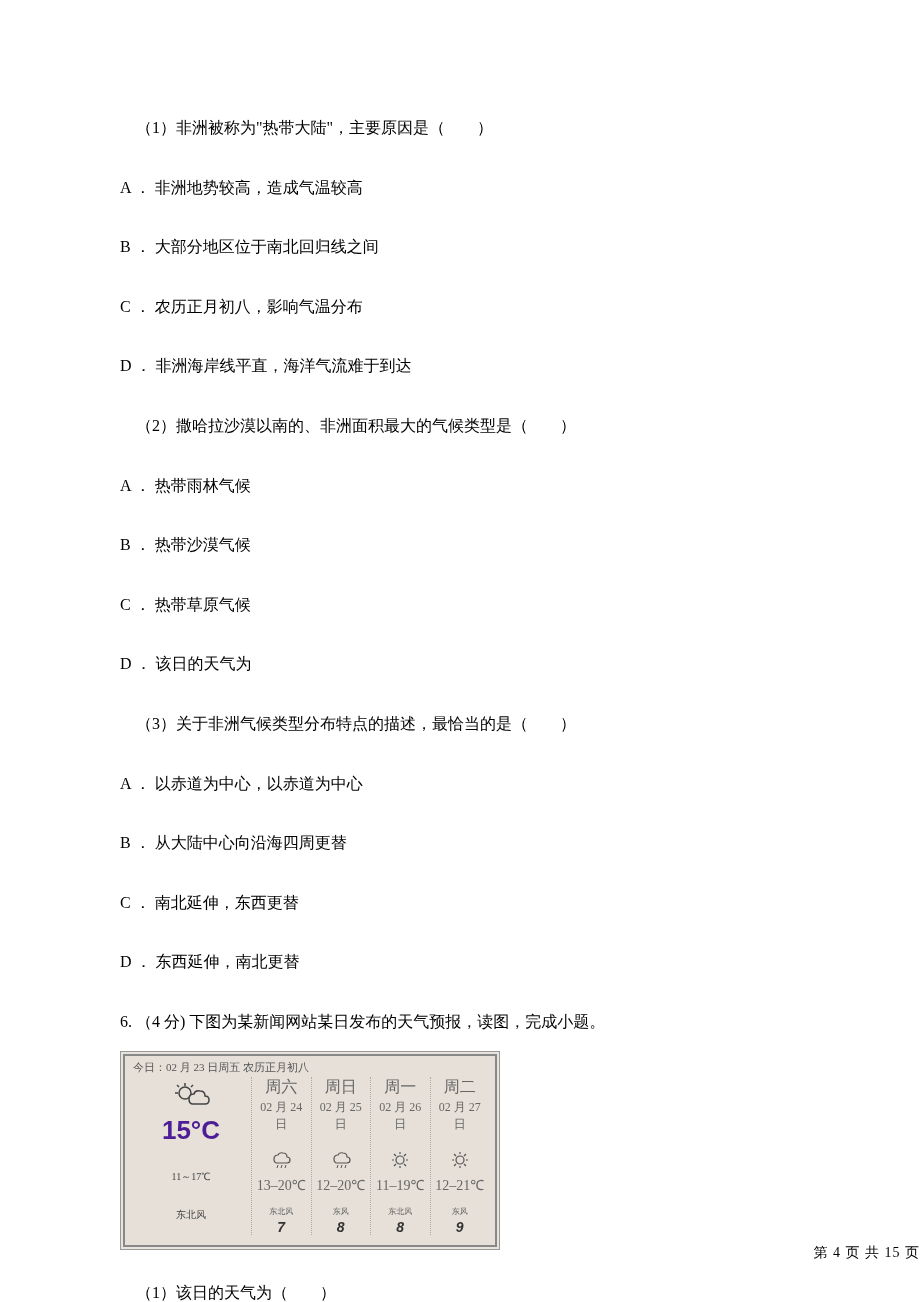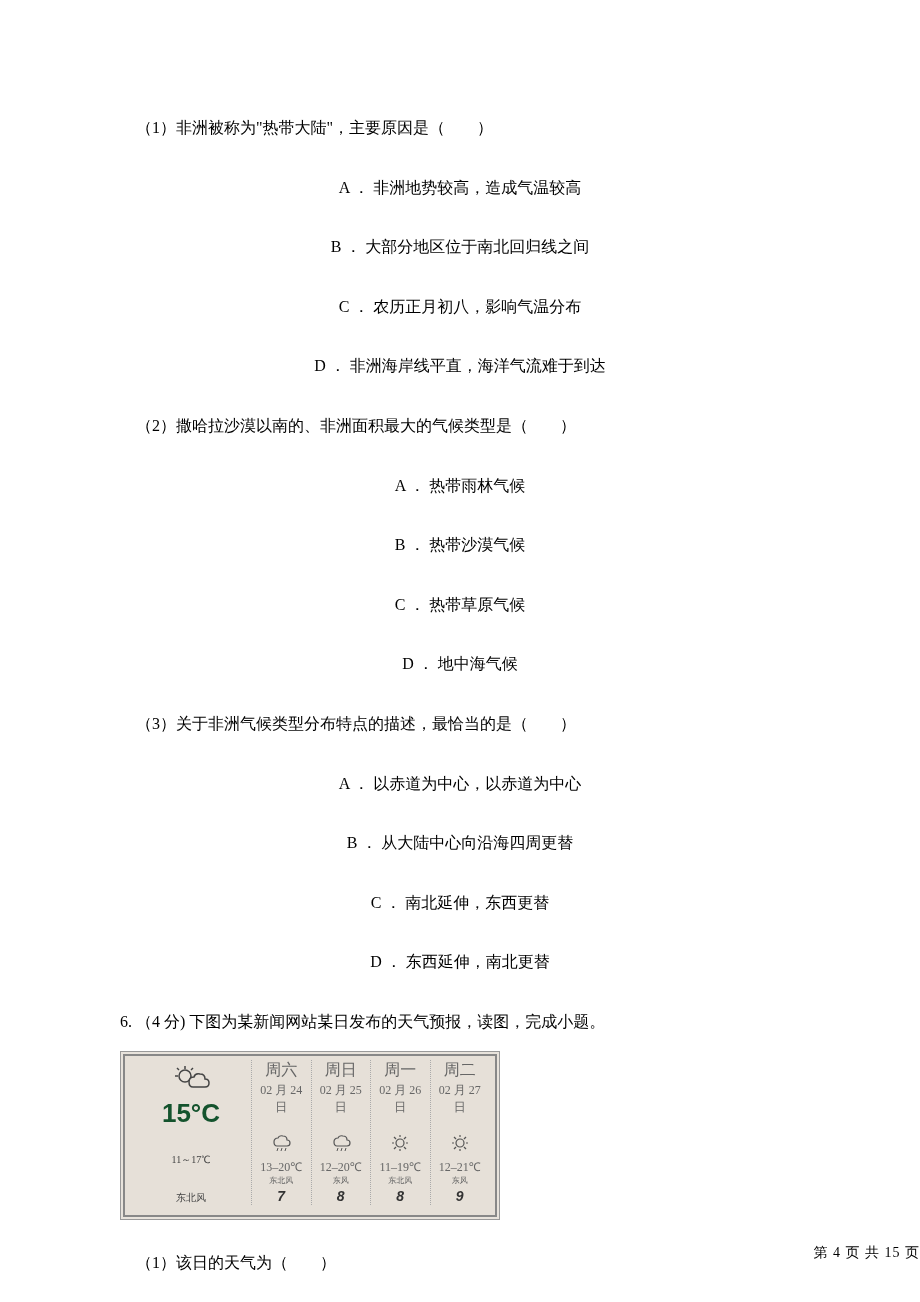--- a/index.html
+++ b/index.html
@@ -14,21 +14,20 @@
       position: relative;
     }
     .question-line {
       margin-bottom: 34px;
       line-height: 1.6;
       text-indent: 1em;
     }
     .option-line {
       margin-bottom: 34px;
       line-height: 1.6;
-      text-align: center;
     }
     .intro-line {
       margin-bottom: 16px;
       line-height: 1.6;
     }
     .forecast-box {
       width: 380px;
       background: #e8e3dc;
       border: 1px solid #999;
       padding: 2px;
@@ -56,21 +55,21 @@
       padding-top: 4px;
     }
     .forecast-today .icon-slot {
       height: 32px;
       margin-bottom: 2px;
     }
     .forecast-today .big-temp {
       font-size: 26px;
       font-weight: bold;
       font-family: Arial, sans-serif;
-      color: #14532d;
+      color: #4c1d95;
     }
     .forecast-today .sub {
       font-size: 10px;
       color: #444;
       margin-top: 24px;
     }
     .forecast-days {
       display: flex;
       flex: 1;
     }
@@ -80,21 +79,21 @@
       border-left: 1px dotted #aaa;
       padding: 0 2px;
       font-size: 9px;
       color: #666;
       display: flex;
       flex-direction: column;
     }
     .forecast-day .dow { font-size: 16px; margin-bottom: 1px; }
     .forecast-day .date { font-size: 12px; margin-bottom: 16px; }
     .forecast-day .icon-slot { height: 22px; margin-bottom: 4px; display:flex; align-items:center; justify-content:center;}
-    .forecast-day .temp { font-size: 12px; margin-bottom: 0; }
+    .forecast-day .temp { font-size: 14px; margin-bottom: 12px; }
     .forecast-day .wind { font-size: 8px; margin-bottom: 2px; }
     .forecast-day .level { font-size: 14px; font-family: Arial; font-style: italic; font-weight: bold; color: #333;}
     .footer {
       position: absolute;
       bottom: 40px;
       left: 0;
       width: 100%;
       text-align: right;
       font-size: 14px;
       letter-spacing: 1px;
@@ -107,32 +106,33 @@
 <p class="question-line">（1）非洲被称为"热带大陆"，主要原因是（　　）</p>
 <p class="option-line">A ．  非洲地势较高，造成气温较高</p>
 <p class="option-line">B ．  大部分地区位于南北回归线之间</p>
 <p class="option-line">C ．  农历正月初八，影响气温分布</p>
 <p class="option-line">D ．  非洲海岸线平直，海洋气流难于到达</p>
 
 <p class="question-line">（2）撒哈拉沙漠以南的、非洲面积最大的气候类型是（　　）</p>
 <p class="option-line">A ．  热带雨林气候</p>
 <p class="option-line">B ．  热带沙漠气候</p>
 <p class="option-line">C ．  热带草原气候</p>
-<p class="option-line">D ．  地中海气候</p>
+<p class="option-line">D ．  该日的天气为</p>
 
 <p class="question-line">（3）关于非洲气候类型分布特点的描述，最恰当的是（　　）</p>
 <p class="option-line">A ．  以赤道为中心，以赤道为中心</p>
 <p class="option-line">B ．  从大陆中心向沿海四周更替</p>
 <p class="option-line">C ．  南北延伸，东西更替</p>
 <p class="option-line">D ．  东西延伸，南北更替</p>
 
 <p class="intro-line">6.  （4 分) 下图为某新闻网站某日发布的天气预报，读图，完成小题。</p>
 
 <div class="forecast-box">
   <div class="forecast-inner">
+    <div class="forecast-header">今日：02 月 23 日周五 农历正月初八</div>
     <div class="forecast-grid">
       <div class="forecast-today">
         <div class="icon-slot">
           <svg width="40" height="30" viewBox="0 0 40 30">
             <circle cx="14" cy="12" r="6" fill="none" stroke="#444" stroke-width="1.5"></circle>
             <g stroke="#444" stroke-width="1.5">
               <line x1="14" y1="2" x2="14" y2="5"></line>
               <line x1="4" y1="12" x2="7" y2="12"></line>
               <line x1="6" y1="4" x2="8" y2="6"></line>
               <line x1="22" y1="4" x2="20" y2="6"></line>

